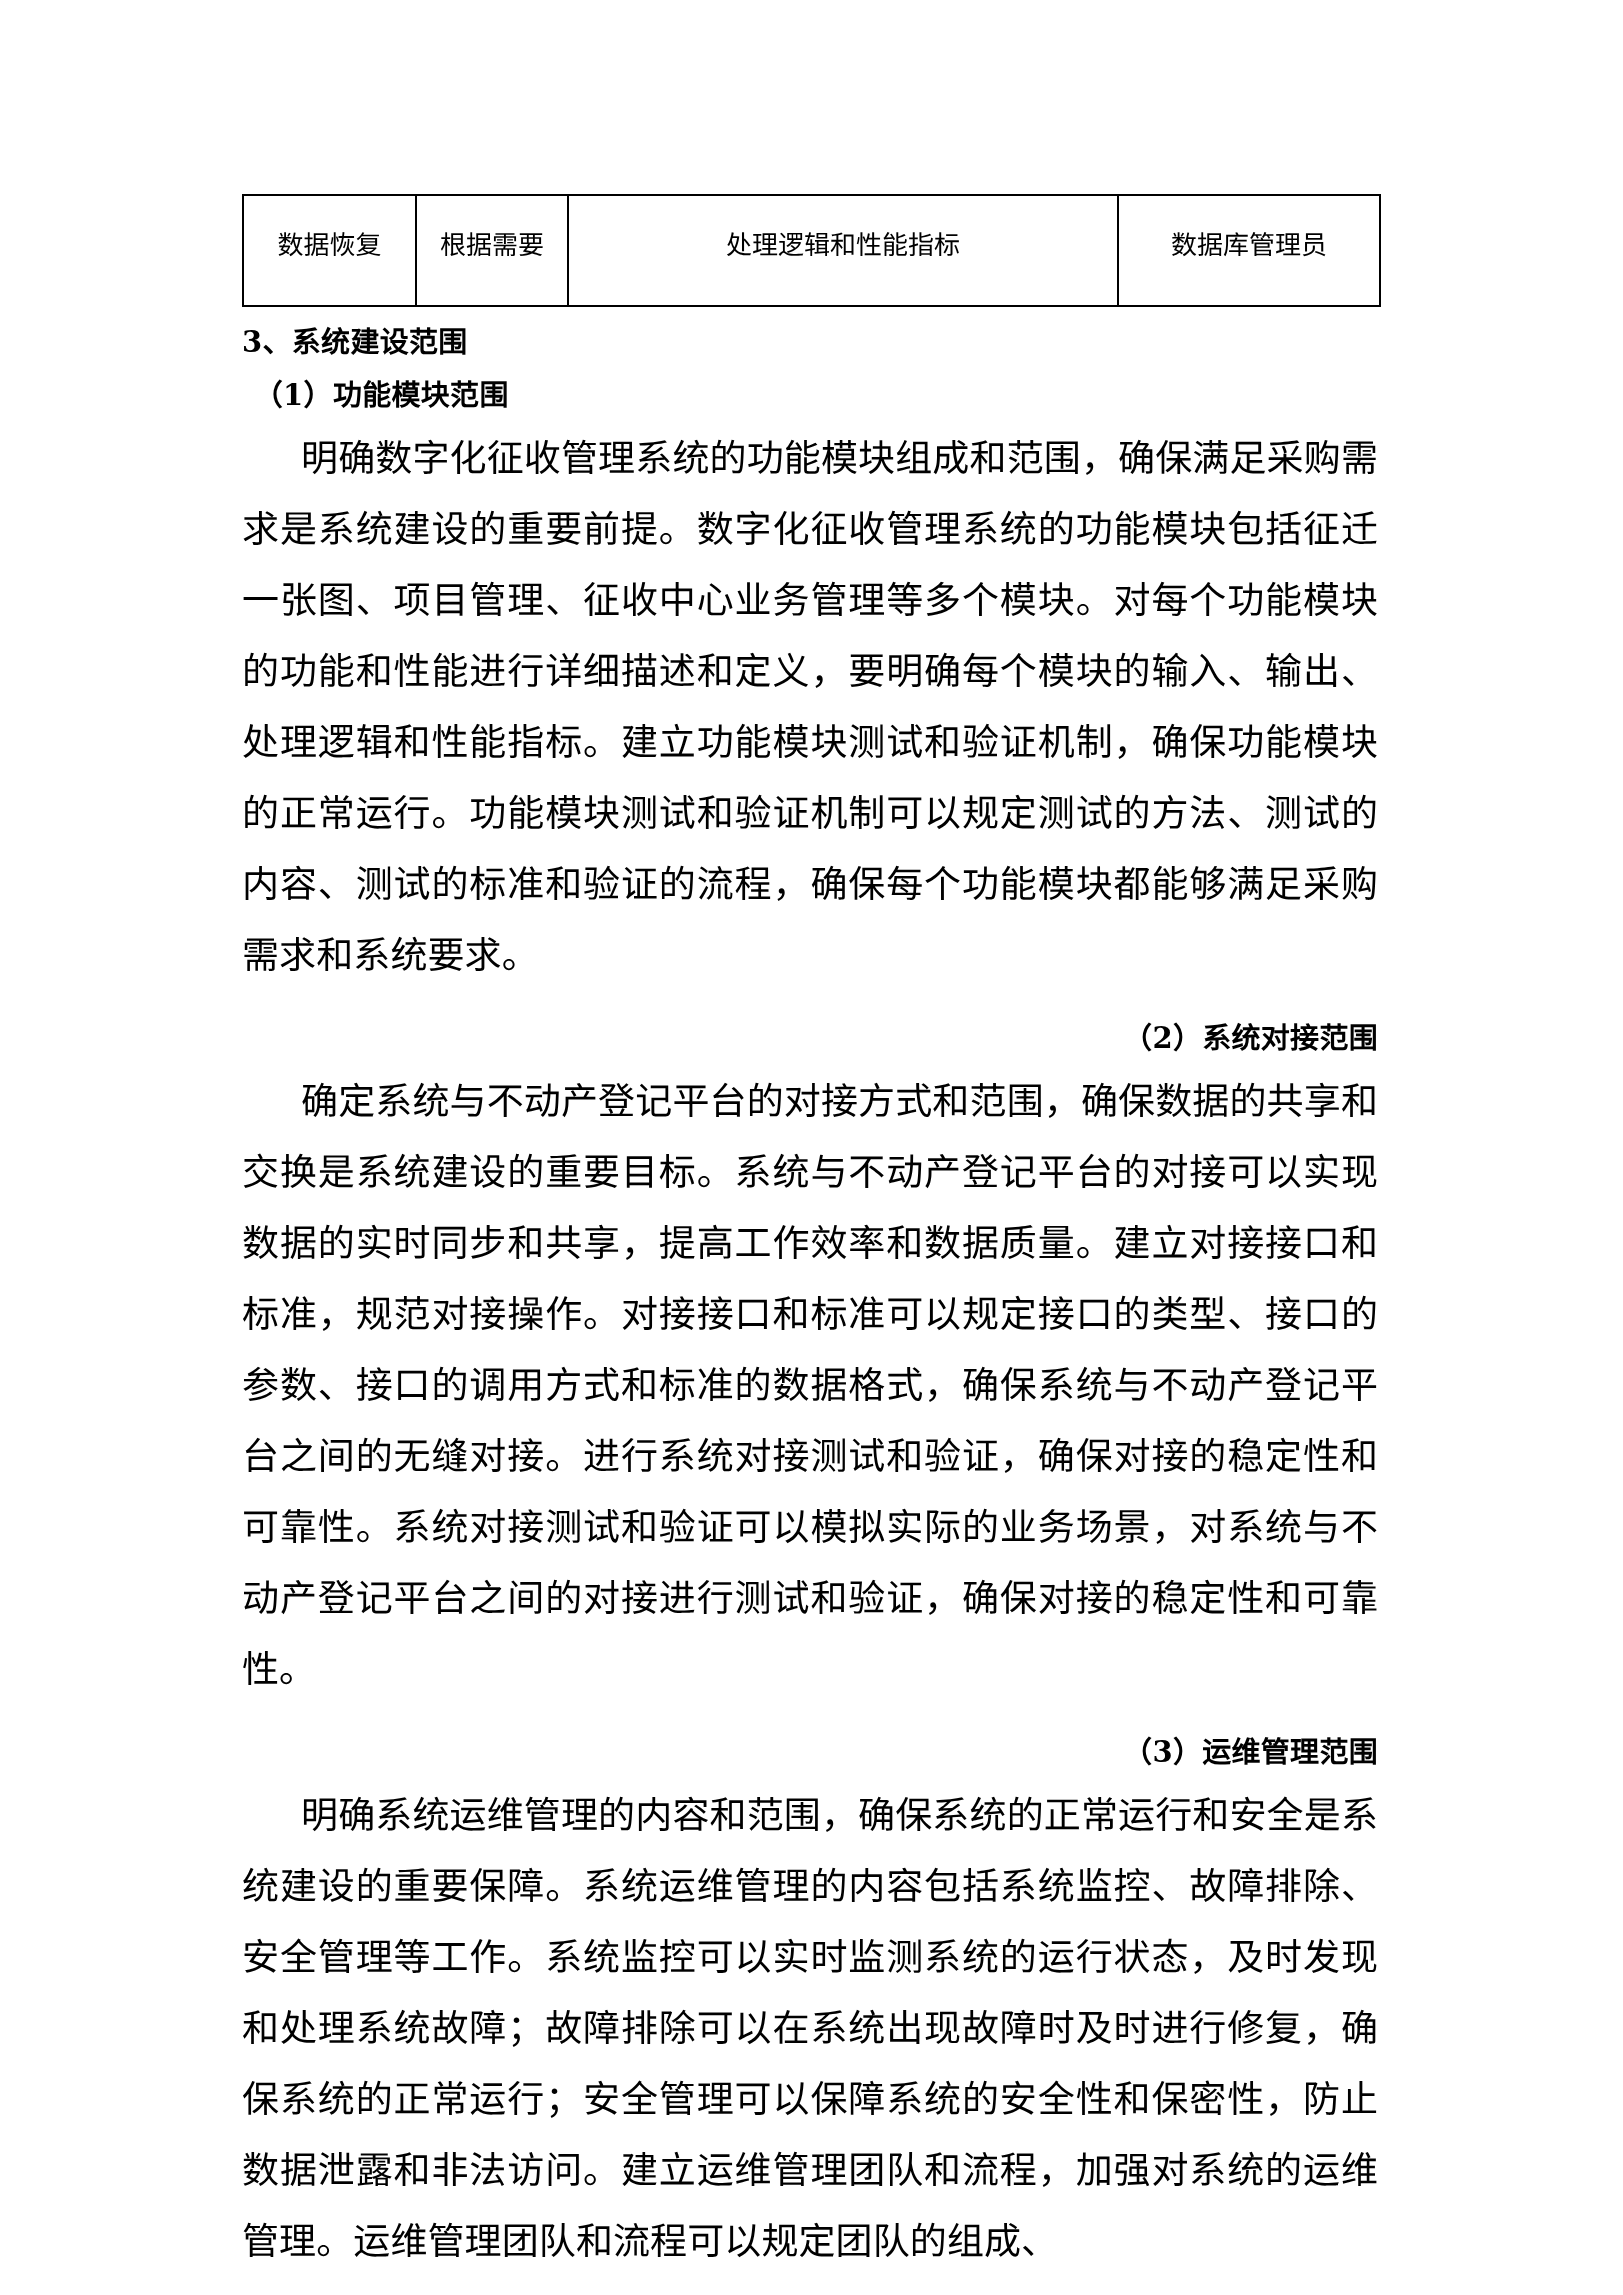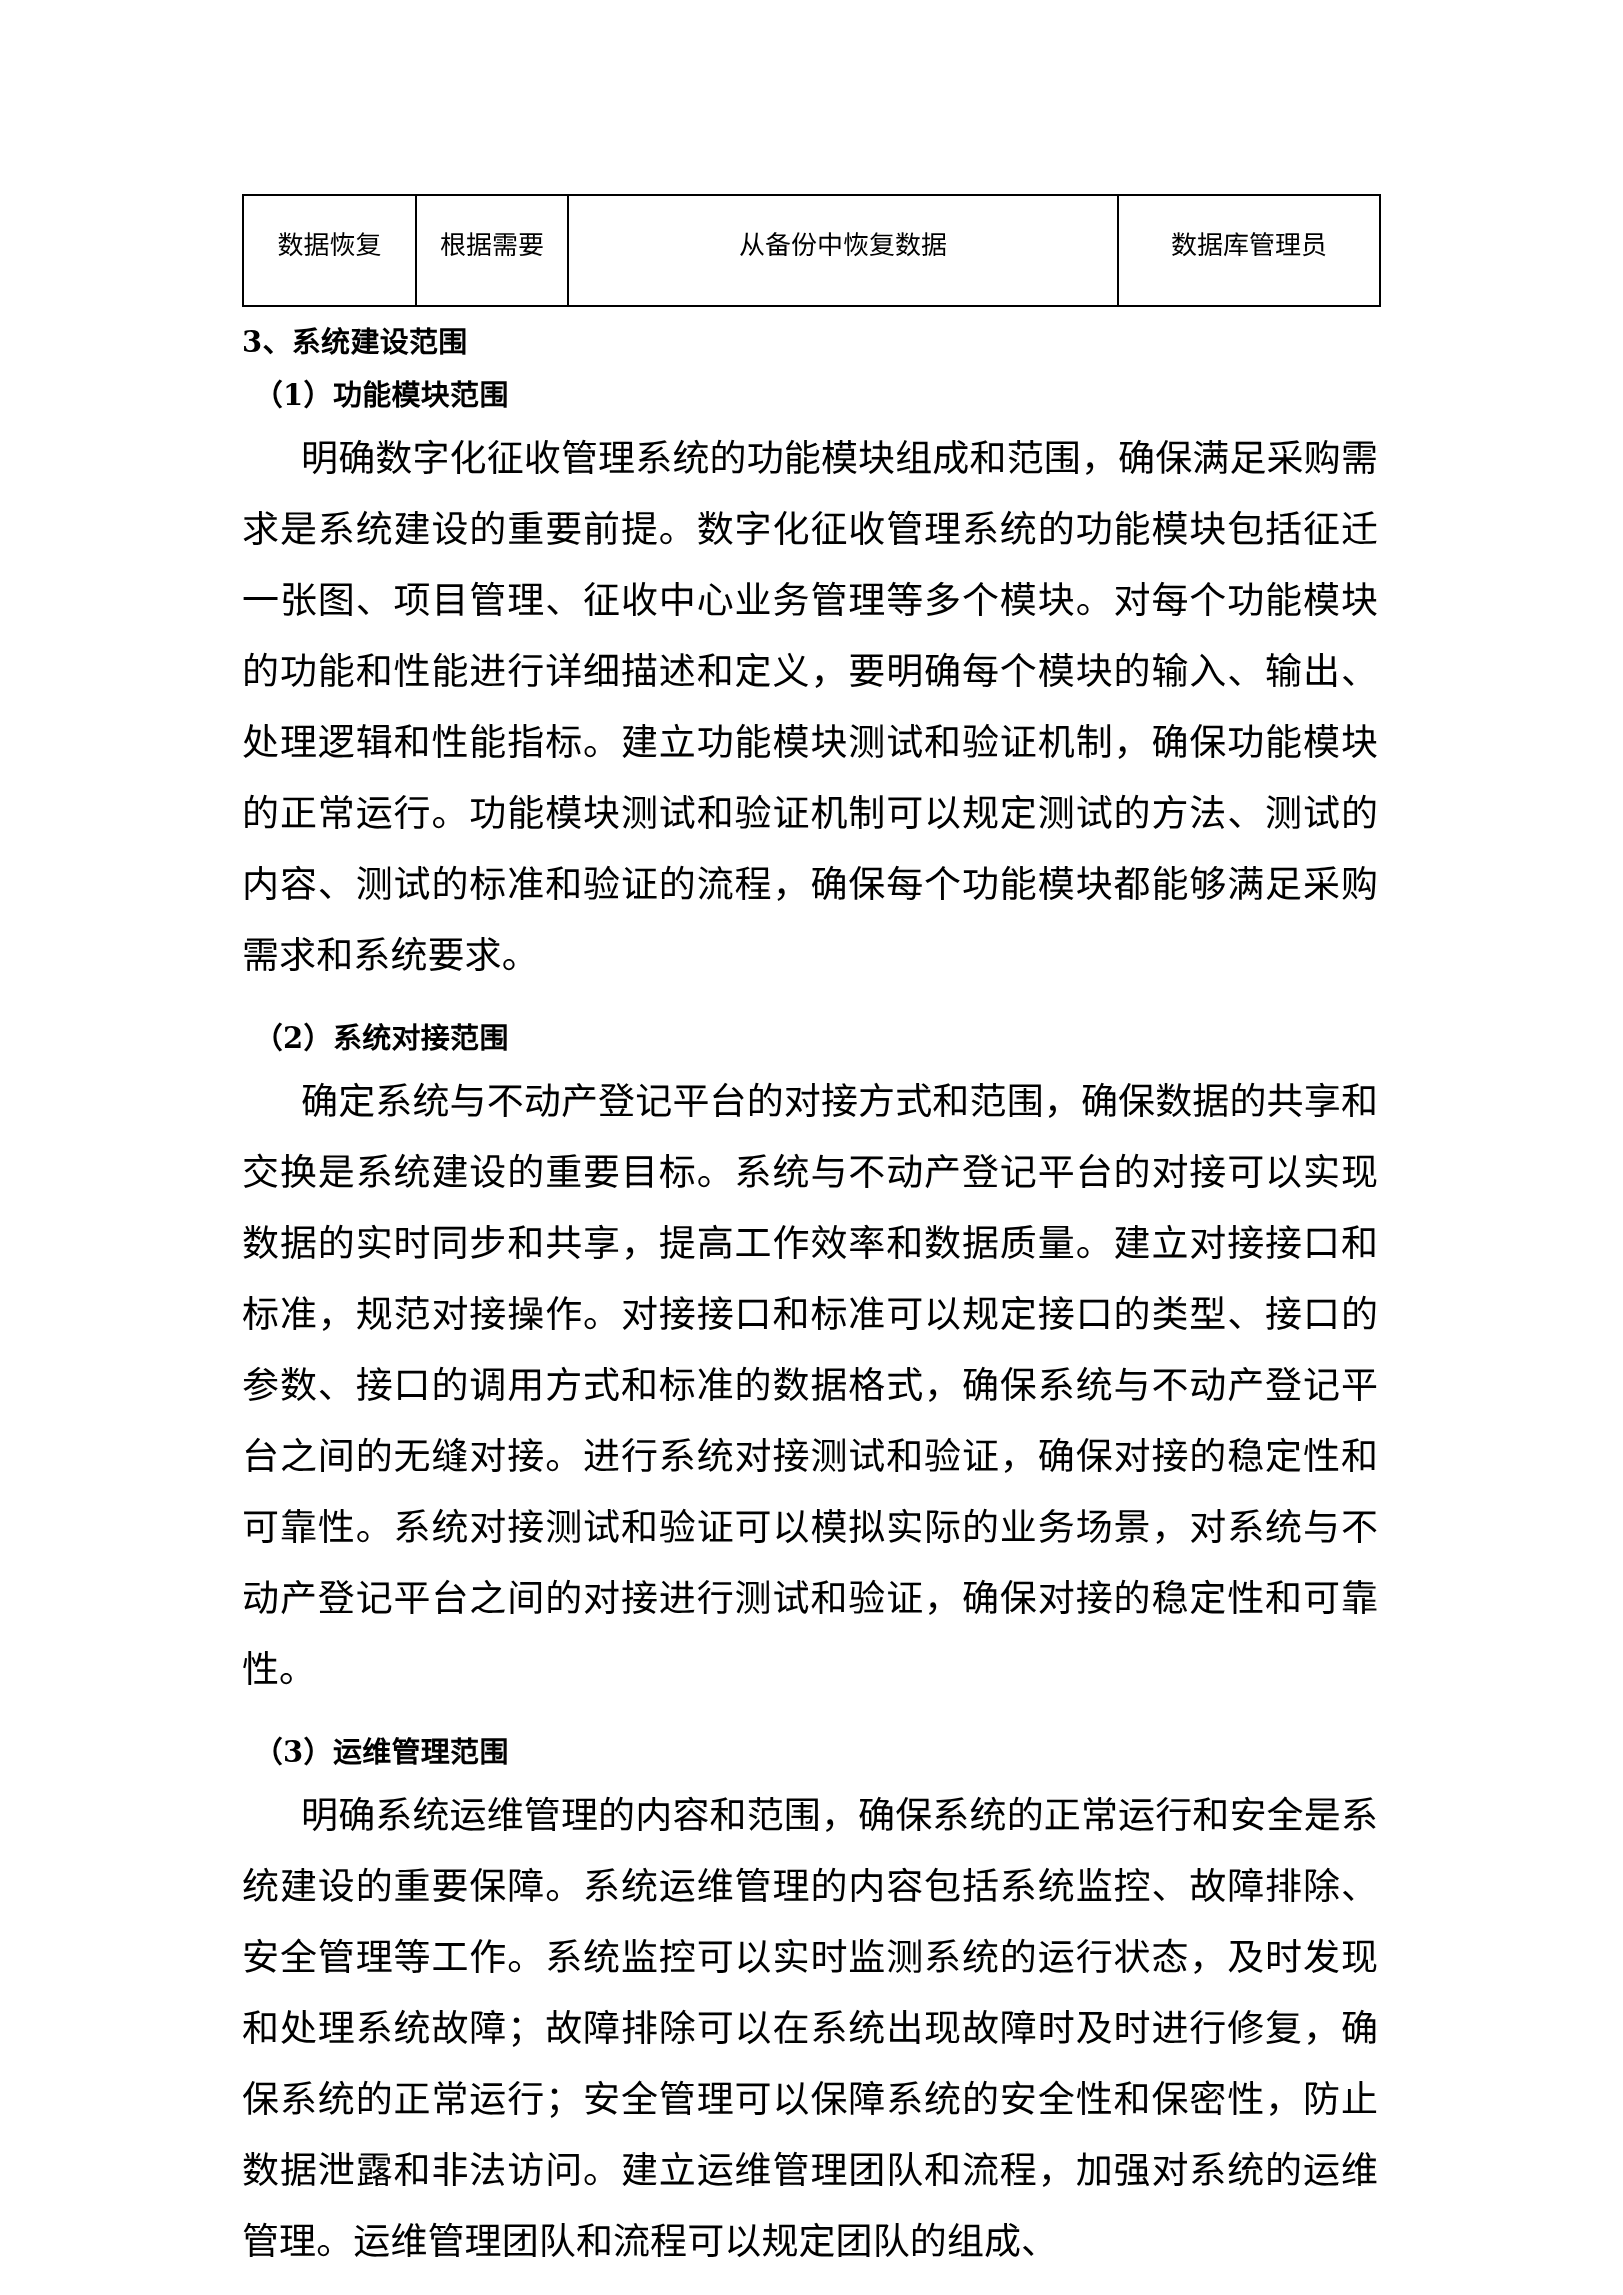--- a/index.html
+++ b/index.html
@@ -75,40 +75,40 @@
     font-size: 37px;
     line-height: 1.92;
     margin: 7.9px 0 0 0;
     text-align: justify;
     text-align-last: left;
     text-justify: inter-character;
     text-indent: 59px;
     letter-spacing: 0.1px;
     word-break: break-all;
   }
-  .gap-lg { margin-top: 29px; }
+  .gap-lg { margin-top: 29px; text-align: right; }
 </style>
 </head>
 <body>
 
 <div class="page">
   <div class="content">
 
     <table class="spec-table">
       <colgroup>
         <col class="col-a">
           <col class="col-b">
           <col class="col-c">
           <col class="col-d">
       </colgroup>
       <tbody>
         <tr>
           <td>数据恢复</td>
           <td>根据需要</td>
-          <td>从备份中恢复数据</td>
+          <td>处理逻辑和性能指标</td>
           <td>数据库管理员</td>
         </tr>
       </tbody>
     </table>
 
     <h2 class="h-section">3、系统建设范围</h2>
 
     <h3 class="h-sub">（1）功能模块范围</h3>
     <p class="para">明确数字化征收管理系统的功能模块组成和范围，确保满足采购需求是系统建设的重要前提。数字化征收管理系统的功能模块包括征迁一张图、项目管理、征收中心业务管理等多个模块。对每个功能模块的功能和性能进行详细描述和定义，要明确每个模块的输入、输出、处理逻辑和性能指标。建立功能模块测试和验证机制，确保功能模块的正常运行。功能模块测试和验证机制可以规定测试的方法、测试的内容、测试的标准和验证的流程，确保每个功能模块都能够满足采购需求和系统要求。</p>
 

